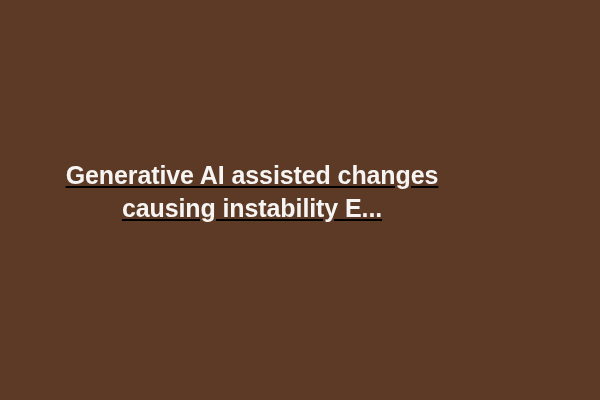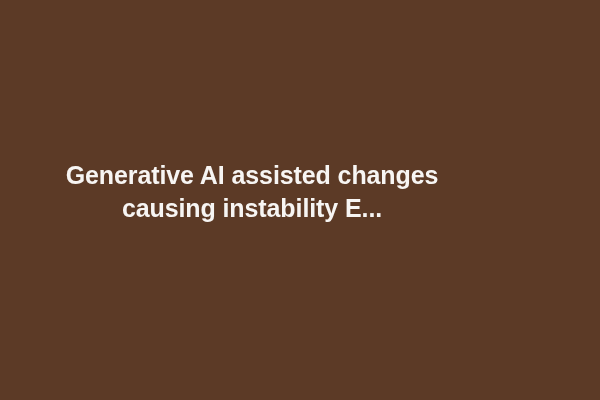--- a/index.html
+++ b/index.html
@@ -20,20 +20,21 @@
   .card-surface {
     position: relative;
     box-sizing: border-box;
     width: 504px;
     height: 400px;
     background: #5c3a26;
     display: flex;
     flex-direction: column;
     align-items: center;
     justify-content: center;
+    text-decoration: underline;
   }
 
   
   .headline-block {
     box-sizing: border-box;
     width: 480px;
     padding: 0 6px;
     margin-top: -16px;
     text-align: center;
   }

